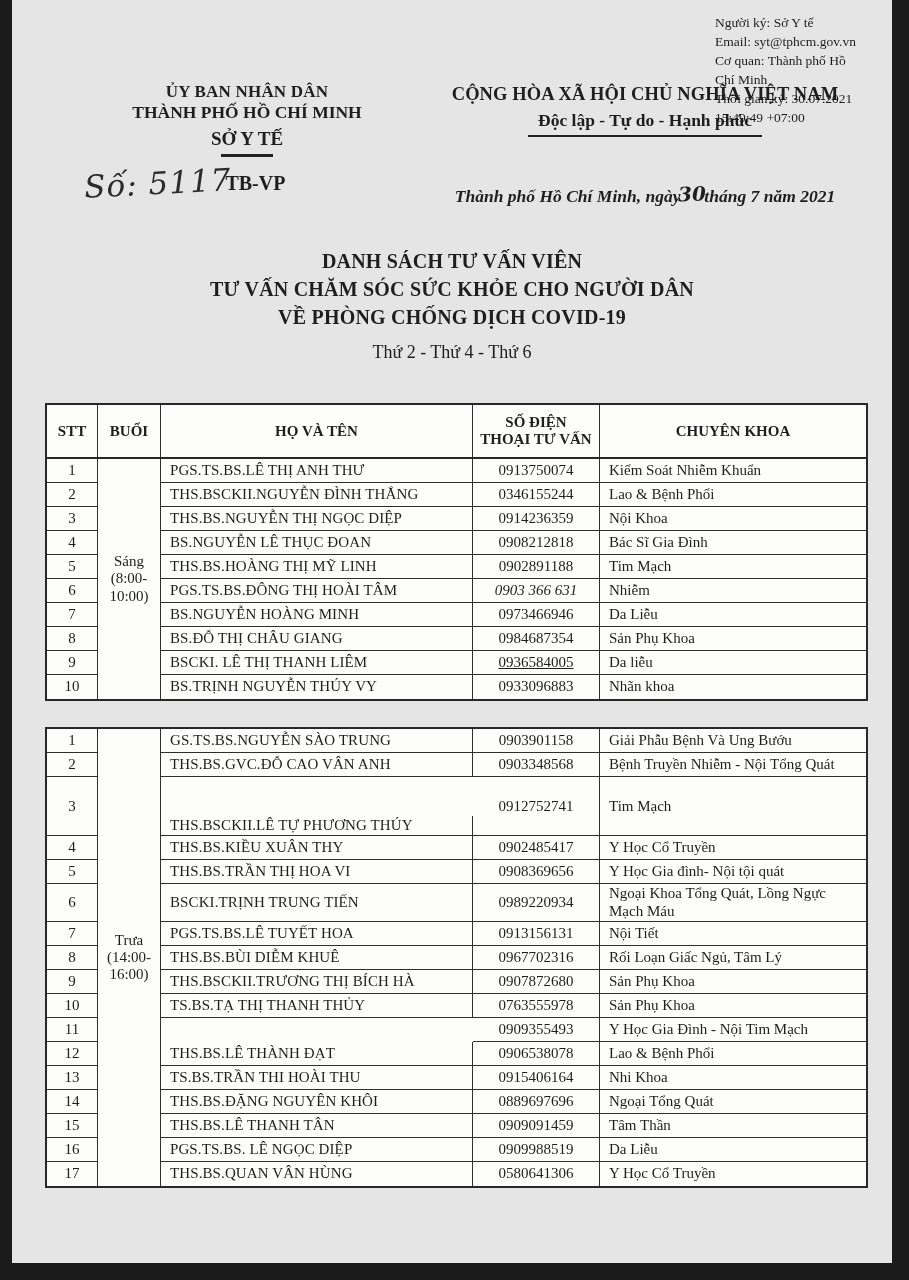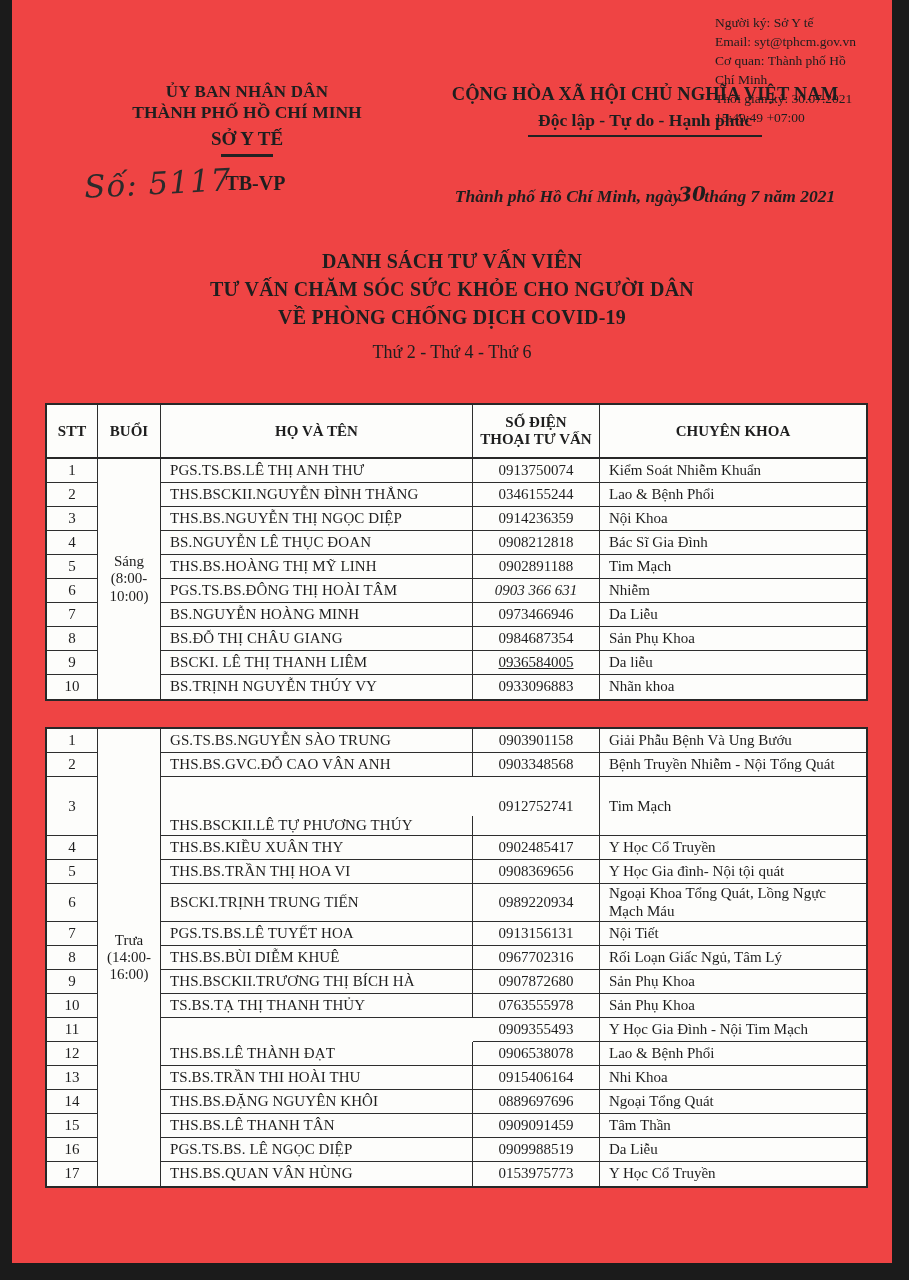--- a/index.html
+++ b/index.html
@@ -6,21 +6,21 @@
   html,body { width:909px; height:1280px; }
   body {
     background:#1b1b1b;
     font-family:"Liberation Serif", serif;
     position:relative;
     overflow:hidden;
   }
   .page {
     position:absolute; left:12px; top:0;
     width:880px; height:1263px;
-    background:#ef4444;
+    background:#e5e5e5;
     color:#1e1e1e;
   }
   
   .sig-block {
     position:absolute; left:703px; top:13px; width:185px;
     font-size:13.5px; line-height:19px; color:#1d1d1d;
     z-index:5;
   }
   .sig-block div { white-space:nowrap; }
   
@@ -252,19 +252,19 @@
           <div class="cell stt" style="grid-area: 15 / 1;">15</div>
           <div class="cell name" style="grid-area: 15 / 3;">THS.BS.LÊ THANH TÂN</div>
           <div class="cell phone" style="grid-area: 15 / 4;">0909091459</div>
           <div class="cell spec" style="grid-area: 15 / 5;">Tâm Thần</div>
           <div class="cell stt" style="grid-area: 16 / 1;">16</div>
           <div class="cell name" style="grid-area: 16 / 3;">PGS.TS.BS. LÊ NGỌC DIỆP</div>
           <div class="cell phone" style="grid-area: 16 / 4;">0909988519</div>
           <div class="cell spec" style="grid-area: 16 / 5;">Da Liễu</div>
           <div class="cell stt last" style="grid-area: 17 / 1;">17</div>
           <div class="cell name last" style="grid-area: 17 / 3;">THS.BS.QUAN VÂN HÙNG</div>
-          <div class="cell phone last" style="grid-area: 17 / 4;">0153975773</div>
+          <div class="cell phone last" style="grid-area: 17 / 4;">0580641306</div>
           <div class="cell spec last" style="grid-area: 17 / 5;">Y Học Cổ Truyền</div>
         </div>
     </div>
   </div>
 
 </div>
 
 </body></html>

